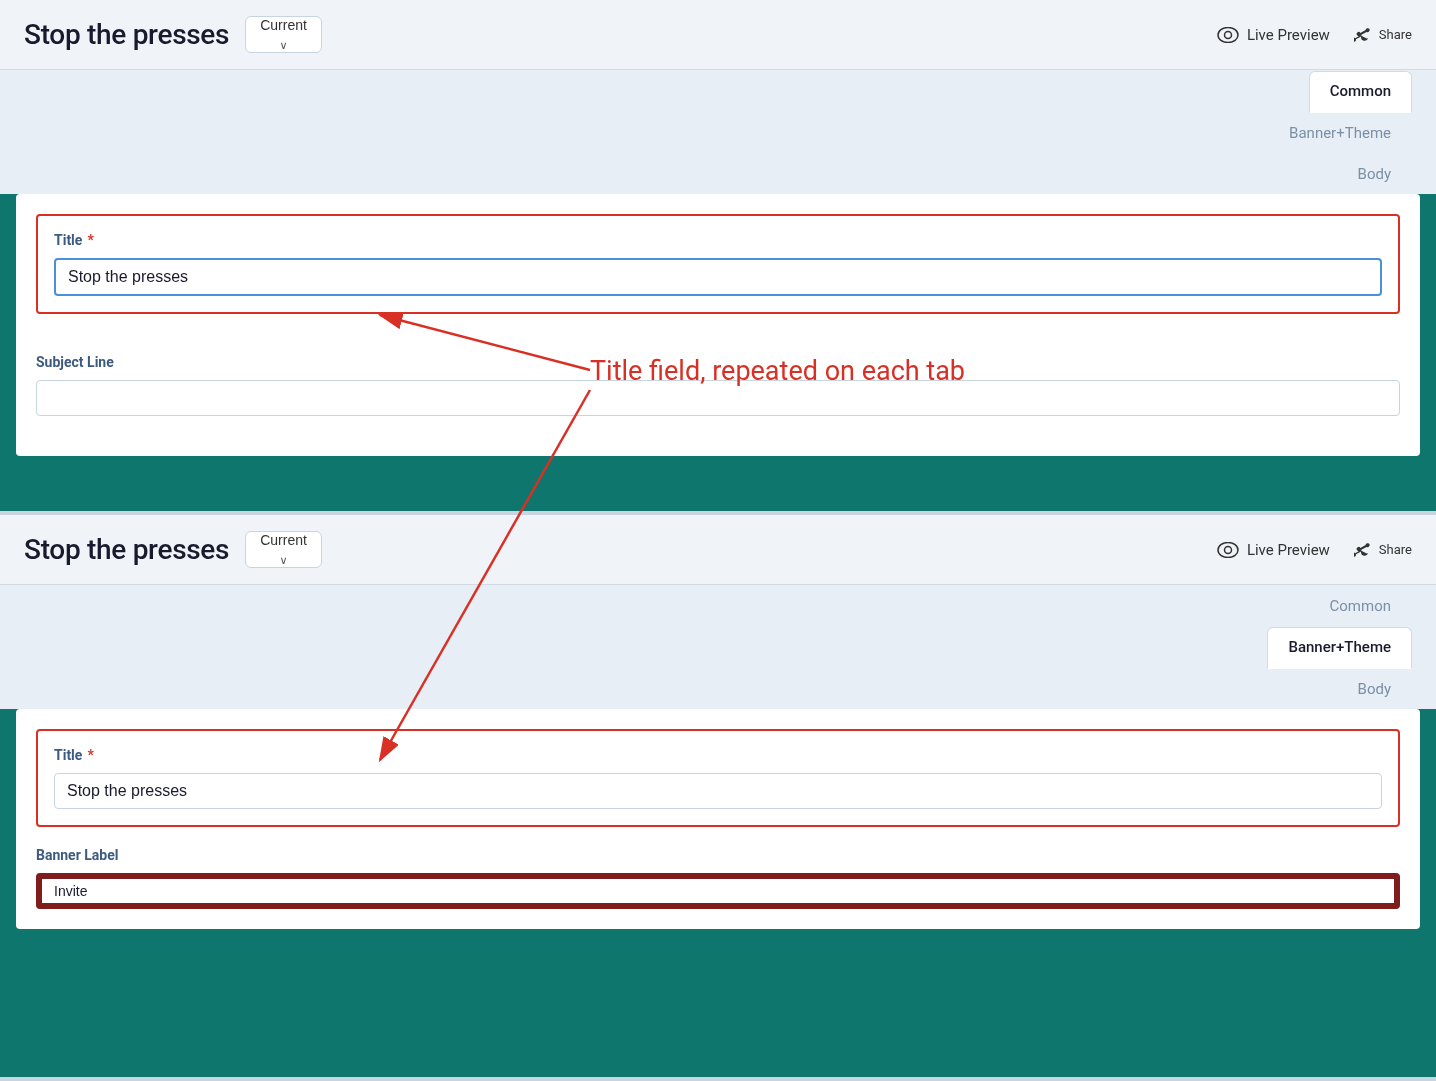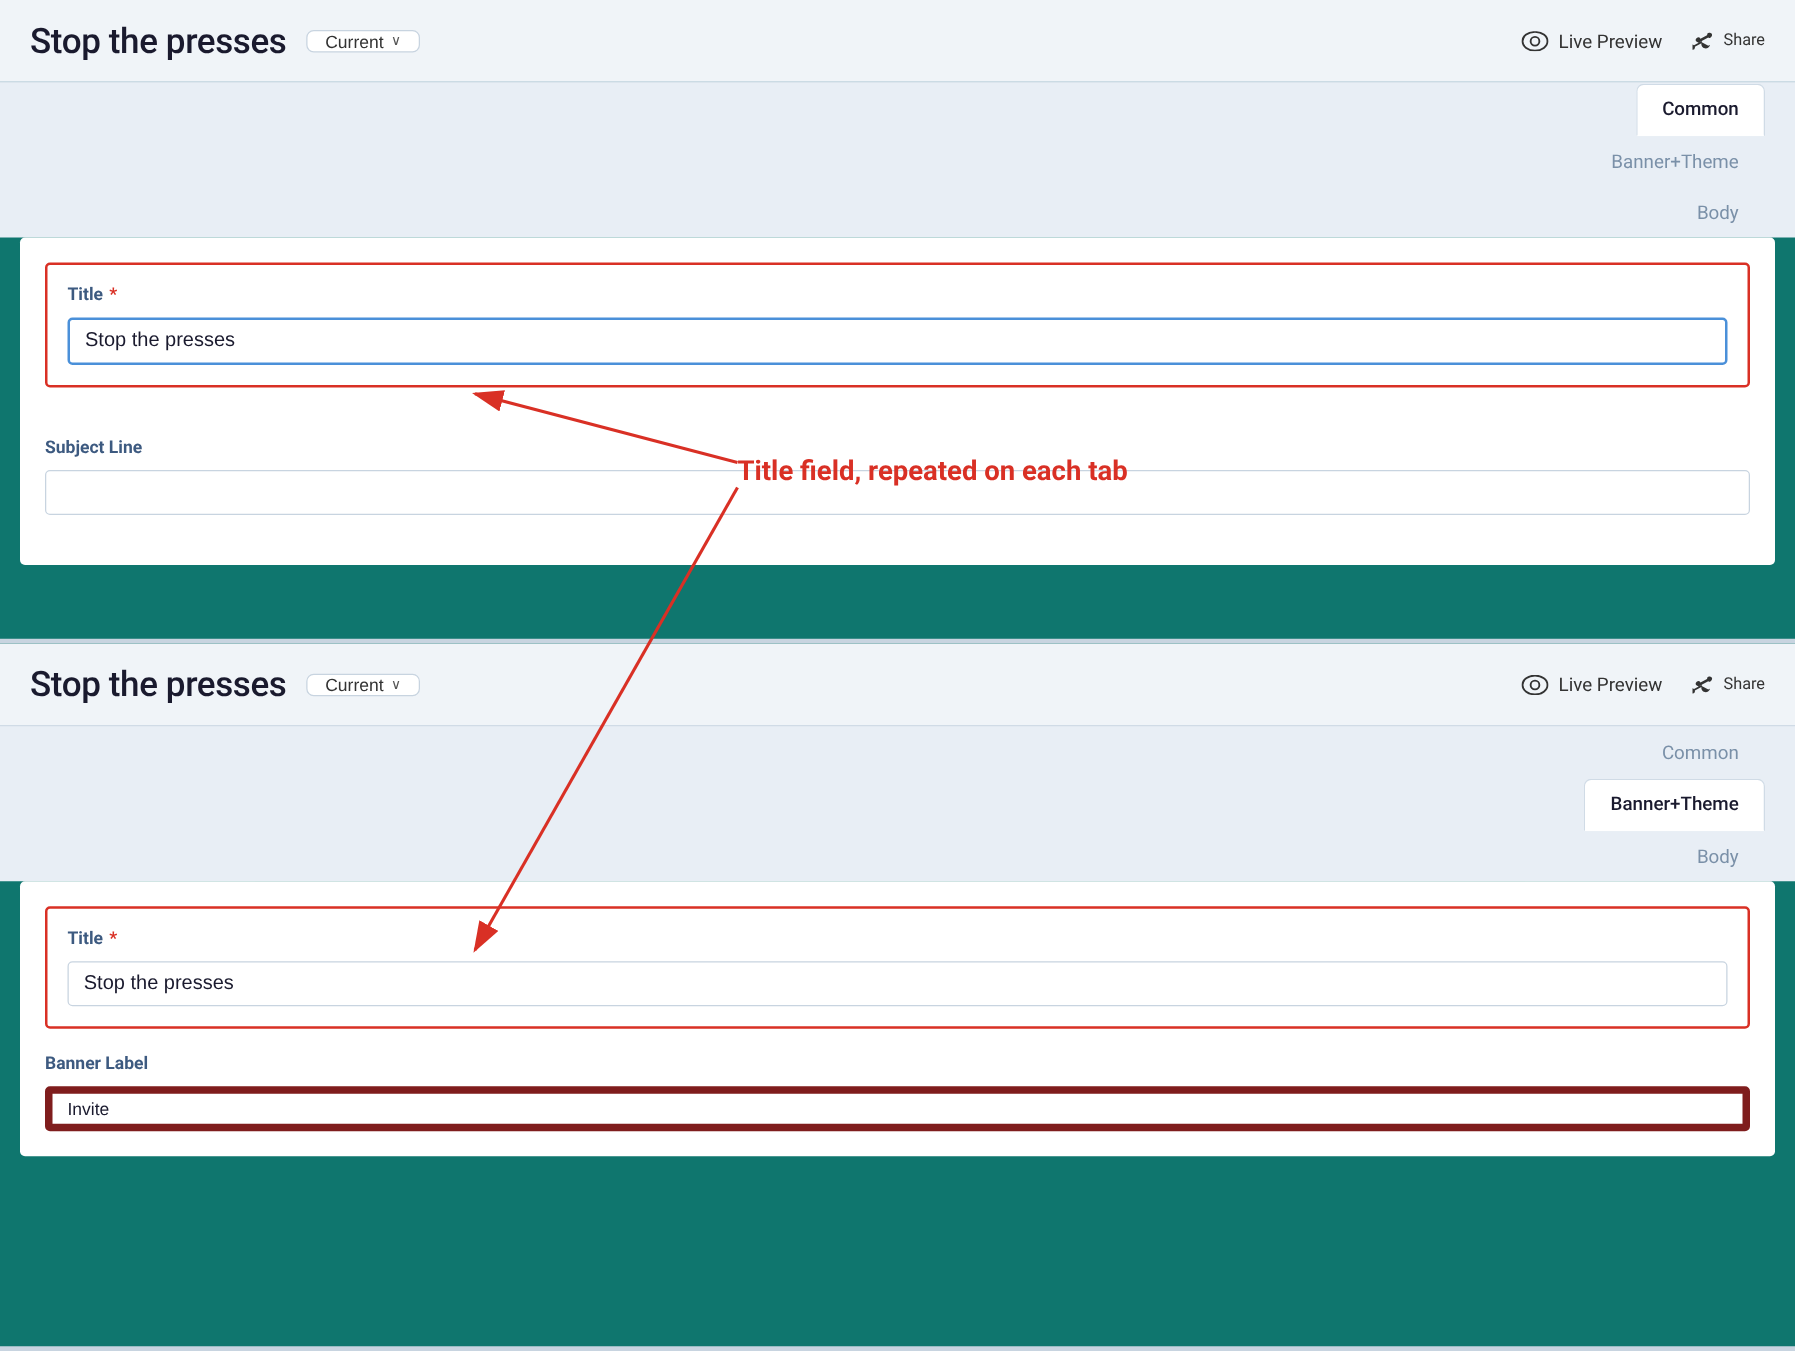--- a/index.html
+++ b/index.html
@@ -39,20 +39,21 @@
       display: flex;
       align-items: center;
       gap: 6px;
       border: 1px solid #c8d4e0;
       border-radius: 6px;
       padding: 0 14px;
       background: white;
       font-size: 14px;
       color: #333;
       cursor: pointer;
+      flex-direction: column;
     }
 
     .version-dropdown .chevron {
       font-size: 11px;
       color: #555;
     }
 
     .header-right {
       margin-left: auto;
       display: flex;
@@ -224,24 +225,24 @@
       left: 0;
       width: 1436px;
       height: 1081px;
       pointer-events: none;
       z-index: 100;
     }
 
     
     .annotation-text {
       position: absolute;
-      top: 365px;
+      top: 355px;
       left: 590px;
-      font-size: 22px;
-      font-weight: 700;
+      font-size: 27px;
+      font-weight: 400;
       color: #d93025;
       z-index: 101;
       pointer-events: none;
       white-space: nowrap;
     }
   </style>
 </head>
 <body>
 
 <div class="panel panel-1">

